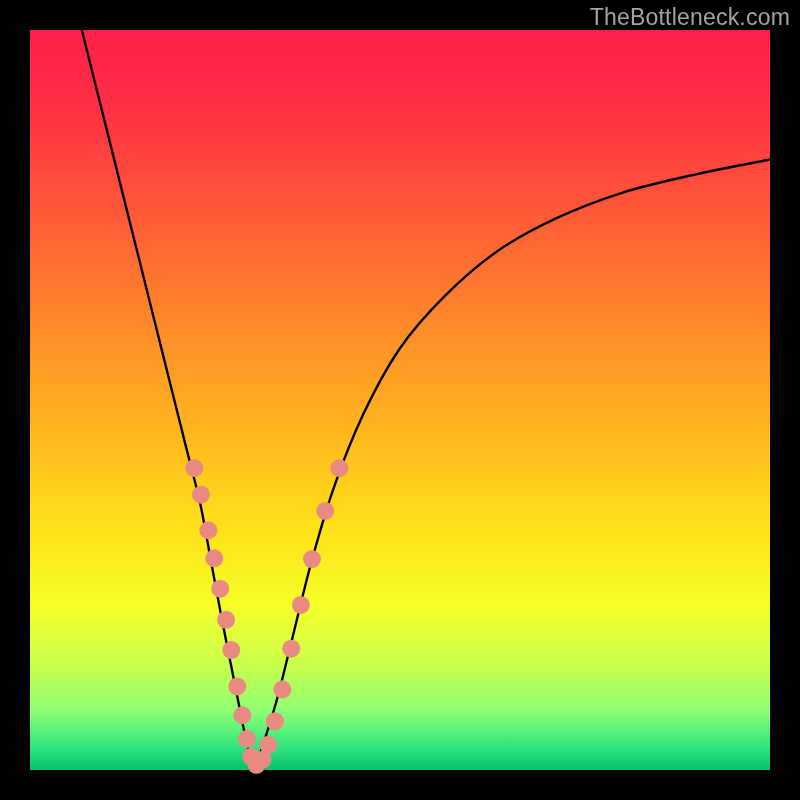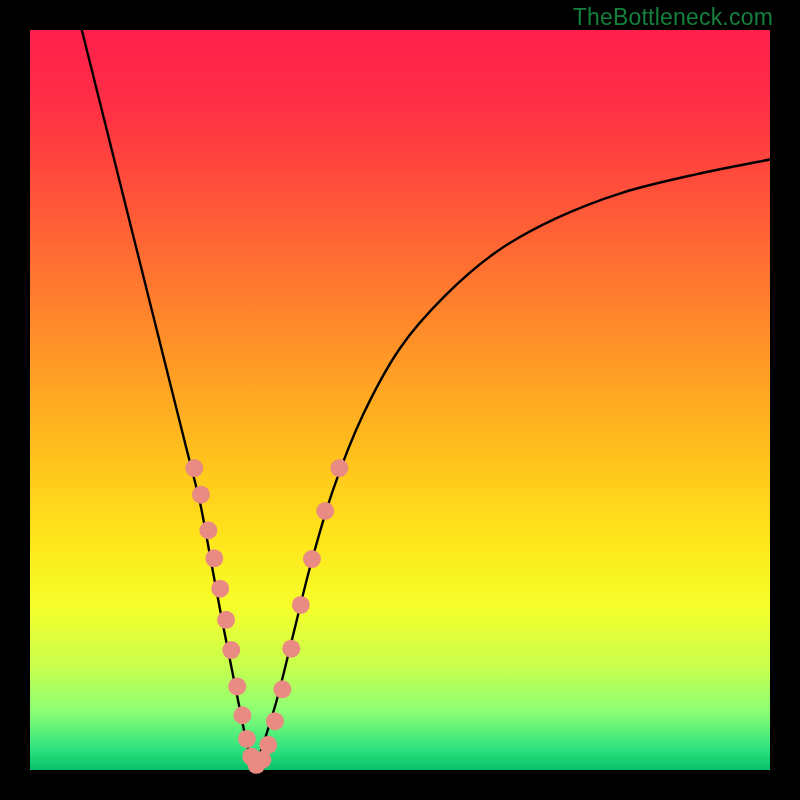--- a/index.html
+++ b/index.html
@@ -23,22 +23,22 @@
     position: absolute;
     left: 30px;
     top: 30px;
     width: 740px;
     height: 740px;
     
   }
   .watermark {
     position: absolute;
     top: 4px;
-    right: 27px;
-    color: #15803d;
+    right: 10px;
+    color: #a3a3a3;
     font-size: 23px;
     font-weight: 400;
     letter-spacing: 0.2px;
     font-family: Arial, Helvetica, sans-serif;
   }
   svg.curves {
     position: absolute;
     left: 30px;
     top: 30px;
     width: 740px;

